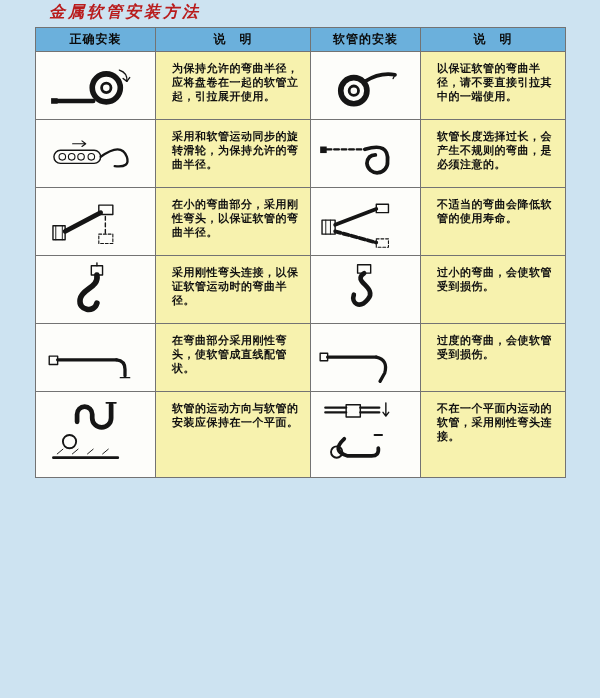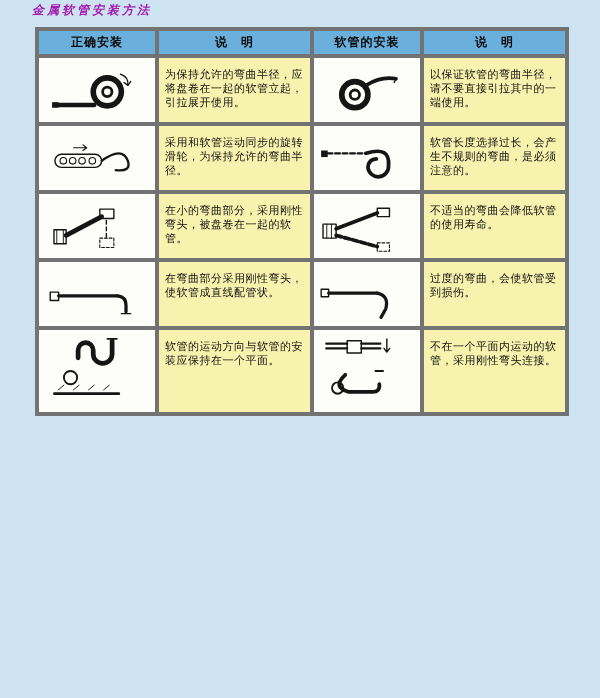--- a/index.html
+++ b/index.html
@@ -5,47 +5,47 @@
   html,body{margin:0;padding:0;}
   body{
     position:relative;
     width:600px;height:698px;
     background:#cde3f1;
     font-family:"Liberation Sans","DejaVu Sans",sans-serif;
     color:#111;
     overflow:hidden;
   }
   .doc-title{
-    position:absolute;left:32px;top:2px;
-    font-size:12px;font-weight:bold;font-style:italic;
-    letter-spacing:3px;color:#a21caf;
+    position:absolute;left:49px;top:2px;
+    font-size:16px;font-weight:bold;font-style:italic;
+    letter-spacing:3px;color:#b91c1c;
   }
   table.install-table{
     position:absolute;left:35px;top:27px;
     border-collapse:collapse;table-layout:fixed;
     background:#fdfdfa;
   }
   .install-table th,.install-table td{
-    border:4px solid #737373;
+    border:1px solid #737373;
     overflow:hidden;
   }
   .install-table th{
     background:#6bb0dc;
     height:21px;
     font-size:12px;font-weight:bold;color:#0a0a0a;
     letter-spacing:1px;
   }
   td.img-cell{
     background:#fdfdfa;
     text-align:center;vertical-align:middle;
   }
   td.desc-cell{
     background:#f7f2ae;
-    font-size:11px;font-weight:normal;line-height:14px;
-    padding:9px 6px 4px 6px;
+    font-size:11px;font-weight:bold;line-height:14px;
+    padding:9px 6px 4px 16px;
     vertical-align:top;
     letter-spacing:0.5px;
   }
   svg.sketch{display:block;margin:0 auto;}
   svg.sketch *{stroke:#151515;fill:none;stroke-linecap:round;stroke-linejoin:round;}
   svg.sketch .fill{fill:#151515;stroke:none;}
 </style>
 </head>
 <body>
 
@@ -117,34 +117,51 @@
     <td class="img-cell">
       <svg class="sketch" width="104" height="58" viewBox="0 0 110 62">
         <rect x="9" y="35" width="13" height="15" stroke-width="1.5"></rect>
         <path d="M12 35 v15 M19 35 v15" stroke-width="1"></path>
         <path d="M22 41 L60 21" stroke-width="5"></path>
         <rect x="58" y="13" width="15" height="10" stroke-width="1.5"></rect>
         <path d="M65 25 V44" stroke-width="1.5" stroke-dasharray="4 3"></path>
         <rect x="58" y="44" width="15" height="10" stroke-width="1.2" stroke-dasharray="3 2"></rect>
       </svg>
     </td>
-    <td class="desc-cell">在小的弯曲部分，采用刚性弯头，被盘卷在一起的软管。</td>
+    <td class="desc-cell">在小的弯曲部分，采用刚性弯头，以保证软管的弯曲半径。</td>
     <td class="img-cell">
       <svg class="sketch" width="104" height="58" viewBox="0 0 110 62">
         <rect x="8" y="29" width="14" height="15" stroke-width="1.5"></rect>
         <path d="M12 29 v15 M17 29 v15" stroke-width="1"></path>
         <path d="M22 34 L66 17" stroke-width="4"></path>
         <path d="M22 41 L66 53" stroke-width="4" stroke-dasharray="6 3"></path>
         <rect x="66" y="12" width="13" height="9" stroke-width="1.5"></rect>
         <rect x="66" y="49" width="13" height="9" stroke-width="1.2" stroke-dasharray="3 2"></rect>
       </svg>
     </td>
     <td class="desc-cell">不适当的弯曲会降低软管的使用寿命。</td>
   </tr>
 
+  <tr style="height:68px">
+    <td class="img-cell">
+      <svg class="sketch" width="104" height="58" viewBox="0 0 110 62">
+        <rect x="50" y="5" width="12" height="10" stroke-width="1.5"></rect>
+        <path d="M56 2 v3" stroke-width="1.5"></path>
+        <path d="M56 15 C58 29 40 29 38 41 C36 53 53 56 56 45" stroke-width="6"></path>
+      </svg>
+    </td>
+    <td class="desc-cell">采用刚性弯头连接，以保证软管运动时的弯曲半径。</td>
+    <td class="img-cell">
+      <svg class="sketch" width="104" height="58" viewBox="0 0 110 62">
+        <rect x="46" y="4" width="14" height="9" stroke-width="1.5"></rect>
+        <path d="M53 13 C39 22 68 28 57 41 C48 52 39 45 42 36" stroke-width="5"></path>
+      </svg>
+    </td>
+    <td class="desc-cell">过小的弯曲，会使软管受到损伤。</td>
+  </tr>
 
 
   <tr style="height:68px">
     <td class="img-cell">
       <svg class="sketch" width="104" height="58" viewBox="0 0 110 62">
         <rect x="5" y="29" width="9" height="9" stroke-width="1.5"></rect>
         <path d="M14 33 H77" stroke-width="3.5"></path>
         <path d="M77 33 q9 1 9 10 v7" stroke-width="3.5"></path>
         <path d="M81 52 h10" stroke-width="1.5"></path>
       </svg>

